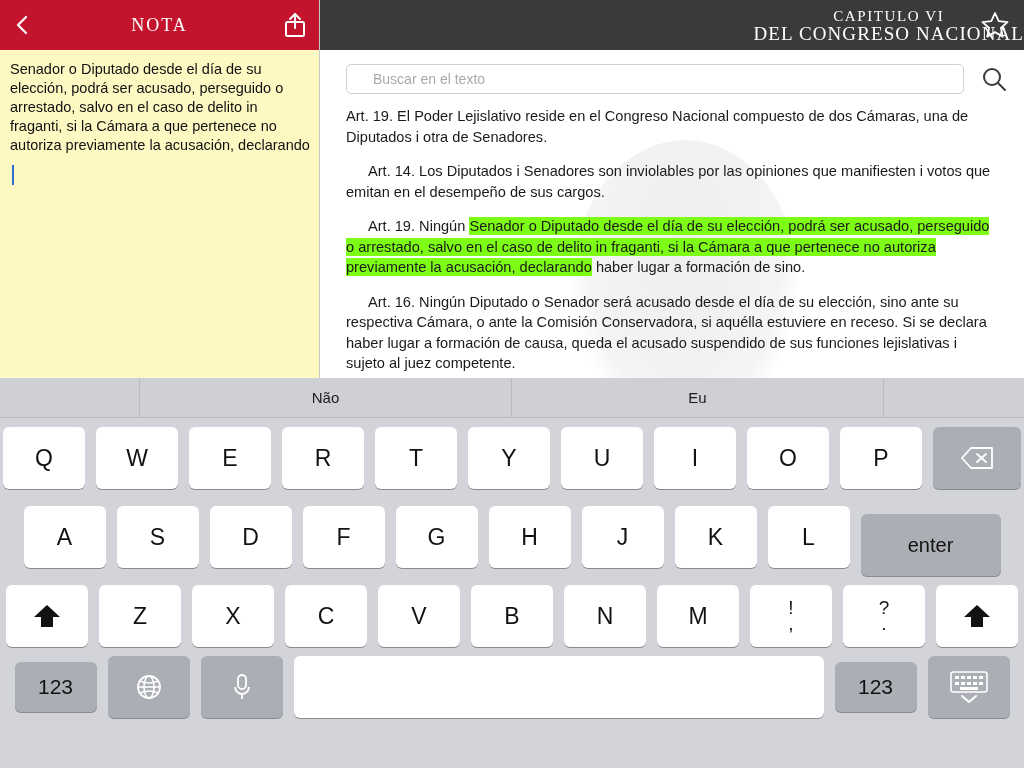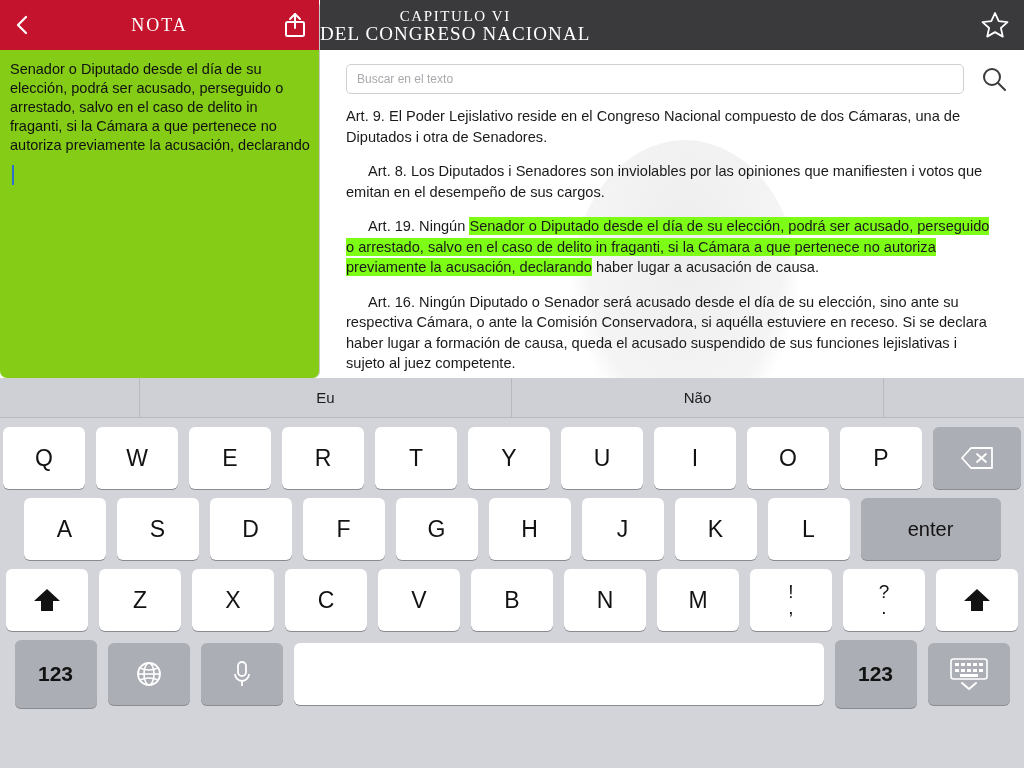--- a/index.html
+++ b/index.html
@@ -8,49 +8,49 @@
     font-family: "Liberation Sans", sans-serif;
     overflow: hidden;
     background: #ffffff;
   }
   #app { width: 1024px; height: 768px; position: relative; }
 
   
   .top-area { display: flex; width: 1024px; height: 378px; }
 
   
-  .note-panel { width: 320px; height: 378px; background: #84cc16; position: relative;
-                border-right: 1px solid #c8c8c8; border-radius: 7px; }
+  .note-panel { width: 320px; height: 378px; background: #fef9c3; position: relative;
+                border-right: 1px solid #c8c8c8; }
   .note-header { height: 50px; background: #c4142d; display: flex; align-items: center;
                  justify-content: space-between; padding: 0 12px; position: relative; }
   .note-title { color: #ffffff; font-size: 18px; letter-spacing: 2px;
                 font-family: "Liberation Serif", serif; position: absolute;
                 left: 0; right: 0; text-align: center; }
   .back-chevron { width: 22px; height: 22px; position: relative; z-index: 2; cursor: pointer; }
   .back-chevron svg { display: block; }
   .share-icon { width: 24px; height: 26px; position: relative; z-index: 2; cursor: pointer; }
   .note-body { padding: 10px 8px 0 10px; }
   .note-text { font-size: 14.5px; line-height: 19px; color: #111; font-family: "Liberation Sans", sans-serif; }
   .caret { width: 2px; height: 20px; background: #2f6fd0; margin: 10px 0 0 2px; animation: none; }
 
   
   .doc-panel { width: 704px; height: 378px; background: #ffffff; position: relative; overflow: hidden; }
   .doc-header { height: 50px; background: #3a3a3c; display: flex; align-items: center;
-                justify-content: flex-start; position: relative; }
+                justify-content: flex-end; position: relative; }
   .doc-header-titles { text-align: center; color: #ffffff;
                        font-family: "Liberation Serif", serif; line-height: 17px; }
   .doc-chapter { font-size: 15px; letter-spacing: 1.6px; }
   .doc-subtitle { font-size: 19px; letter-spacing: 1.1px; }
   .star-icon { position: absolute; right: 14px; top: 10px; width: 30px; height: 30px; cursor: pointer; }
 
   .search-row { display: flex; align-items: center; padding: 14px 16px 6px 26px; gap: 16px; }
   .search-box { flex: 1; height: 30px; border: 1px solid #cfcfd4; border-radius: 5px;
                 background: #fff; display: flex; align-items: center; padding: 0 10px; }
-  .search-box input { border: none; outline: none; width: 100%; font-size: 12px;
-                      color: #222; font-family: "Liberation Sans", sans-serif; }
+  .search-box input { border: none; outline: none; width: 100%; font-size: 14px;
+                      color: #222; font-family: "Liberation Sans", sans-serif; margin-left: 16px; }
   .search-box input::placeholder { color: #a9a9ae; }
   .search-glass { width: 28px; height: 28px; cursor: pointer; }
 
   .doc-body { padding: 6px 26px 0 26px; position: relative; }
   .watermark { position: absolute; left: 250px; top: 40px; width: 230px; height: 300px;
                background: radial-gradient(ellipse at 50% 35%, #ececec 0%, #f3f3f3 60%, rgba(255,255,255,0) 72%);
                border-radius: 50% 50% 45% 45%; opacity: .9; z-index: 0; pointer-events: none; }
   .art { position: relative; z-index: 1; font-size: 14.6px; line-height: 20.5px;
          color: #1a1a1a; margin-bottom: 14px; text-indent: 22px; }
   .art.first { text-indent: 0; }
@@ -68,24 +68,24 @@
   .predict-item:last-child { border-right: none; }
   .predict-end-spacer { width: 140px; }
 
   .krow { display: flex; justify-content: center; align-items: center; gap: 11px; margin-top: 9px; }
   .key { background: #ffffff; border-radius: 6px; box-shadow: 0 1px 0 #8a8b90;
          display: flex; align-items: center; justify-content: center;
          font-size: 23px; color: #121212; cursor: pointer; user-select: none; }
   .key.letter { width: 82px; height: 62px; }
   .key.dark { background: #acaeb5; box-shadow: 0 1px 0 #8a8b90; }
   .key.wide-back { width: 88px; height: 62px; }
-  .key.enter { width: 140px; height: 62px; font-size: 20px; }
+  .key.enter { width: 140px; height: 62px; font-size: 20px; margin-top: 16px; }
   .key.shift { width: 82px; height: 62px; }
   .key.punct { width: 82px; height: 62px; flex-direction: column; line-height: 16px; font-size: 19px; }
-  .key.num { width: 82px; height: 68px; font-size: 21px; font-weight: bold; }
+  .key.num { width: 82px; height: 50px; font-size: 21px; }
   .key.space { width: 530px; height: 62px; }
   .key.smallfn { width: 82px; height: 62px; }
   .r2 { padding-left: 0; }
   .kbd-dismiss { width: 82px; height: 62px; }
   .punct-top { font-size: 19px; }
   .punct-bot { font-size: 19px; }
 </style>
 </head>
 <body>
 
@@ -137,44 +137,44 @@
             <circle cx="12" cy="12" r="8" fill="none" stroke="#3a3a3c" stroke-width="2"></circle>
             <line x1="18" y1="18" x2="25" y2="25" stroke="#3a3a3c" stroke-width="2" stroke-linecap="round"></line>
           </svg>
         </div>
       </div>
 
       <div class="doc-body">
         <div class="watermark"></div>
 
         <p class="art first">
-          <span>Art. 9. El Poder Lejislativo reside en el Congreso Nacional compuesto de dos Cámaras, una de Diputados i otra de Senadores.</span>
+          <span>Art. 19. El Poder Lejislativo reside en el Congreso Nacional compuesto de dos Cámaras, una de Diputados i otra de Senadores.</span>
         </p>
 
         <p class="art">
-          <span>Art. 8. Los Diputados i Senadores son inviolables por las opiniones que manifiesten i votos que emitan en el desempeño de sus cargos.</span>
+          <span>Art. 14. Los Diputados i Senadores son inviolables por las opiniones que manifiesten i votos que emitan en el desempeño de sus cargos.</span>
         </p>
 
         <p class="art">
-          <span>Art. 19. Ningún </span><span class="hl">Senador o Diputado desde el día de su elección, podrá ser acusado, perseguido o arrestado, salvo en el caso de delito in fraganti, si la Cámara a que pertenece no autoriza previamente la acusación, declarando</span><span> haber lugar a acusación de causa.</span>
+          <span>Art. 19. Ningún </span><span class="hl">Senador o Diputado desde el día de su elección, podrá ser acusado, perseguido o arrestado, salvo en el caso de delito in fraganti, si la Cámara a que pertenece no autoriza previamente la acusación, declarando</span><span> haber lugar a formación de sino.</span>
         </p>
 
         <p class="art">
           <span>Art. 16. Ningún Diputado o Senador será acusado desde el día de su elección, sino ante su respectiva Cámara, o ante la Comisión Conservadora, si aquélla estuviere en receso. Si se declara haber lugar a formación de causa, queda el acusado suspendido de sus funciones lejislativas i sujeto al juez competente.</span>
         </p>
       </div>
     </div>
   </div>
 
   <div class="keyboard">
 
     <div class="predict-bar">
       <div class="predict-spacer"></div>
+      <div class="predict-item">Não</div>
       <div class="predict-item">Eu</div>
-      <div class="predict-item">Não</div>
       <div class="predict-end-spacer"></div>
     </div>
 
     <div class="krow">
       <div class="key letter">Q</div>
       <div class="key letter">W</div>
       <div class="key letter">E</div>
       <div class="key letter">R</div>
       <div class="key letter">T</div>
       <div class="key letter">Y</div>

